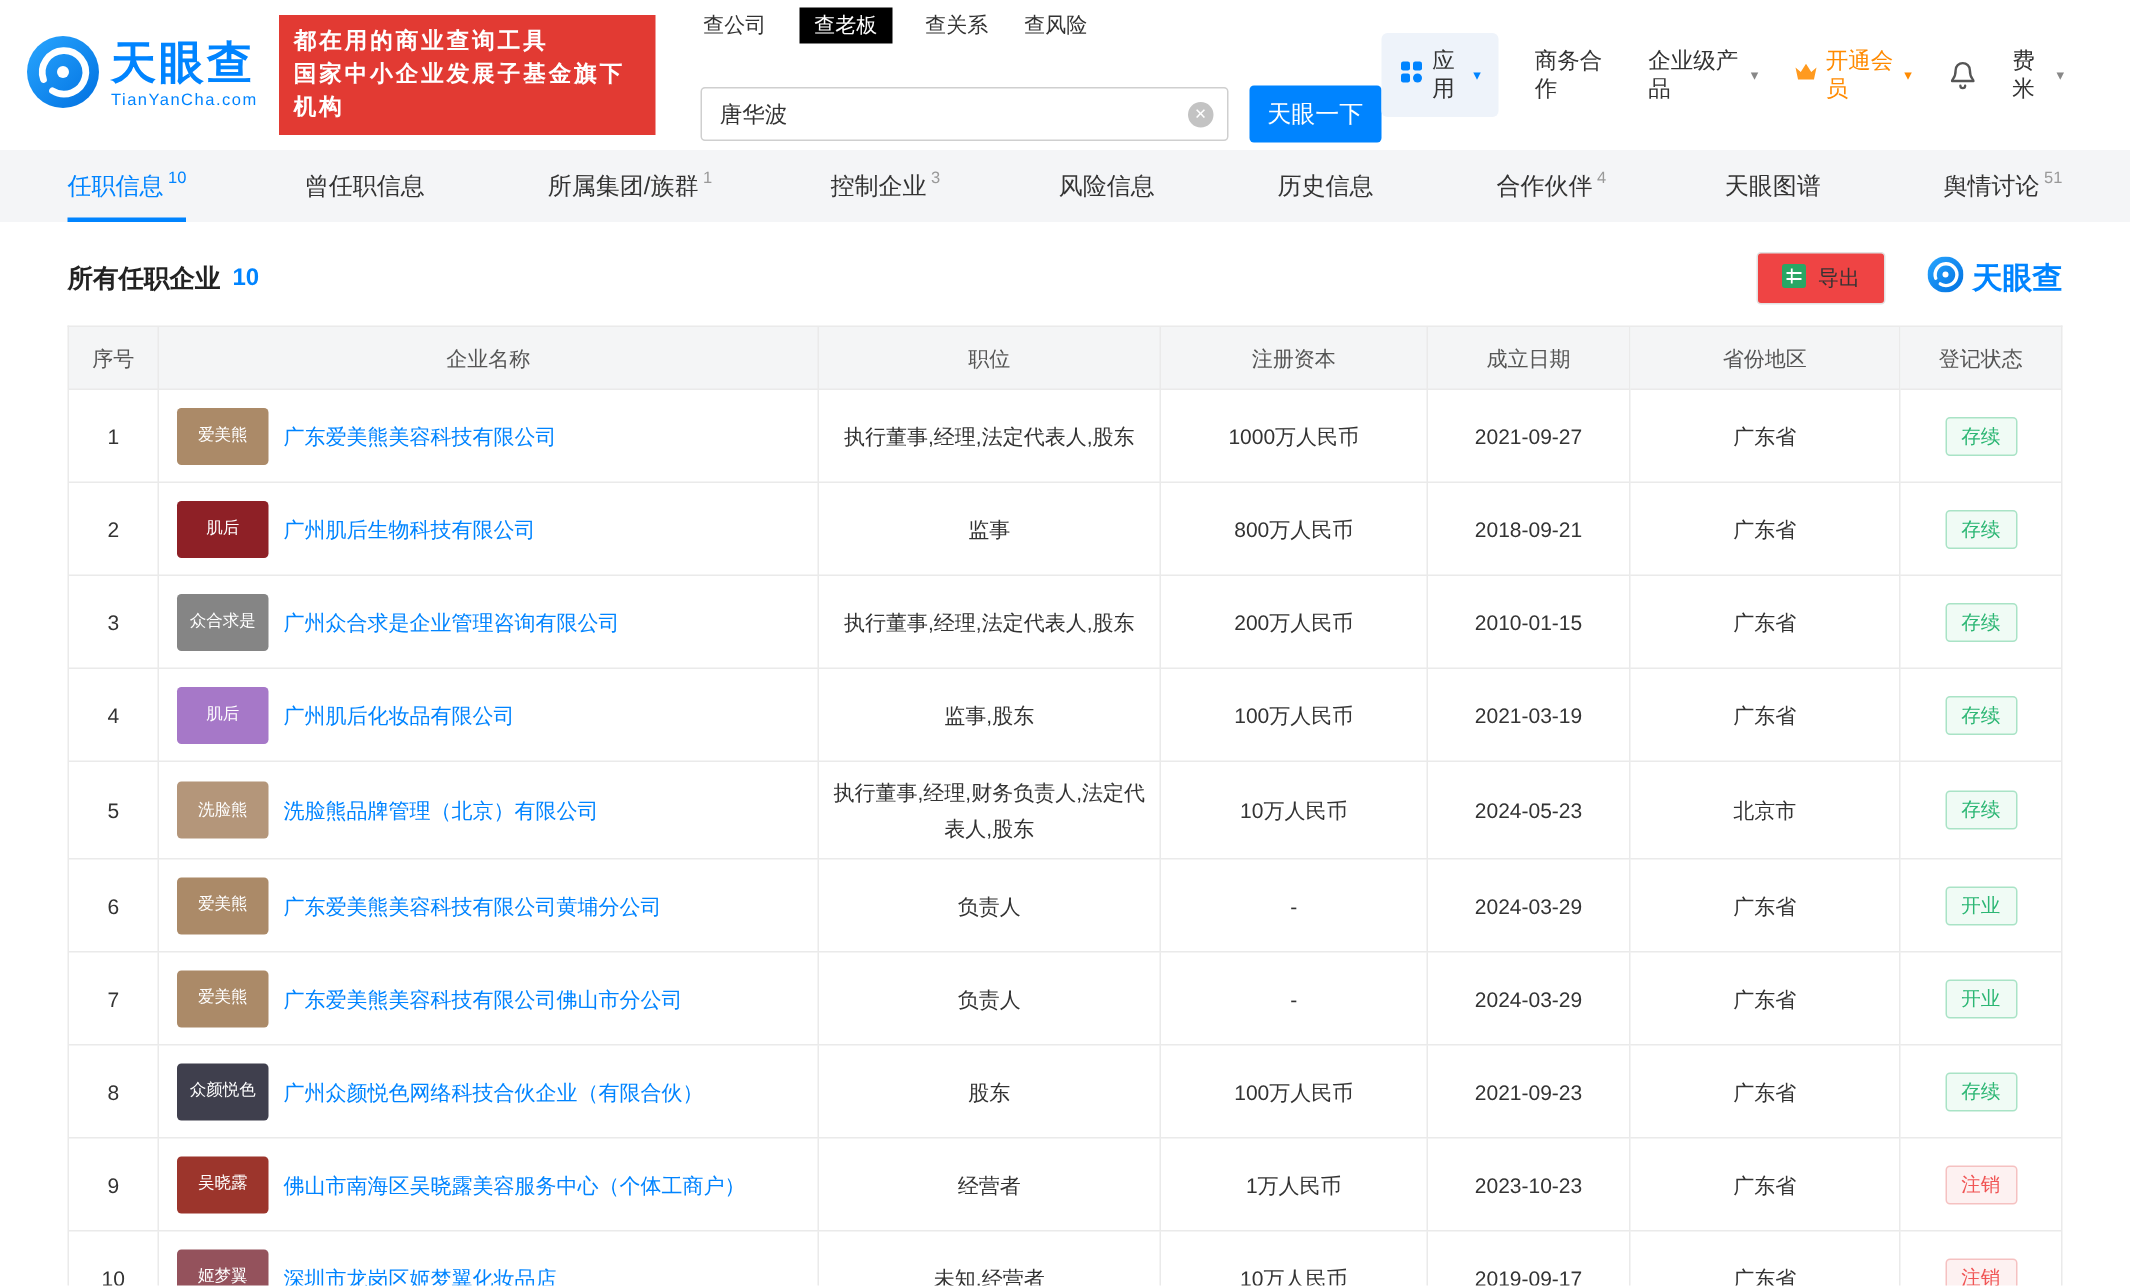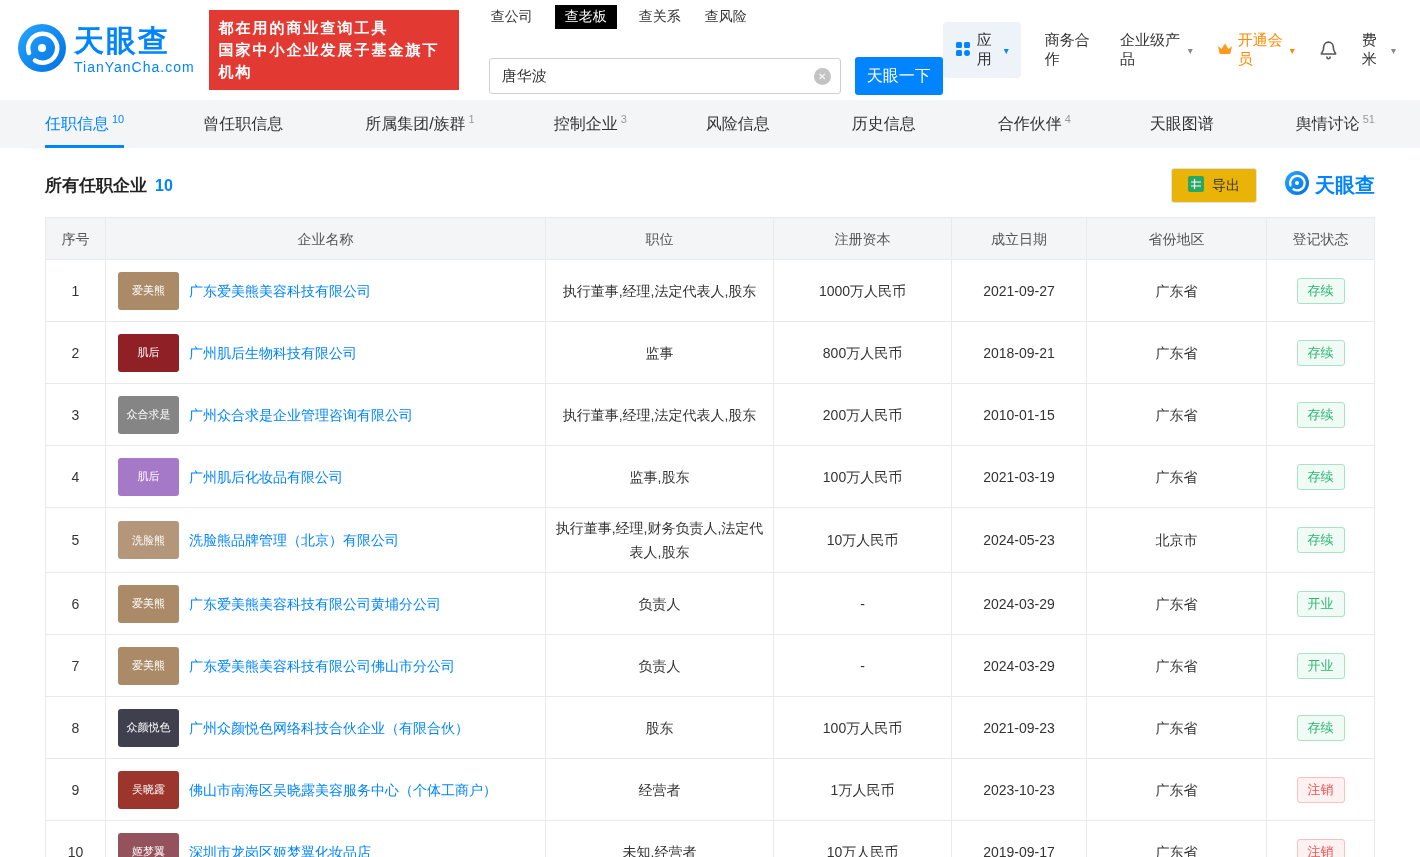--- a/index.html
+++ b/index.html
@@ -5,38 +5,38 @@
   * { margin:0; padding:0; box-sizing:border-box; }
   html,body { width:1420px; height:857px; overflow:hidden; background:#fff;
     font-family:"Liberation Sans","DejaVu Sans",sans-serif; color:#333; }
   a { text-decoration:none; }
 
   
   .topbar { height:100px; display:flex; align-items:center; padding-left:18px; background:#fff; }
   .logo-wrap { display:flex; align-items:center; gap:8px; cursor:pointer; }
   .logo-texts { display:flex; flex-direction:column; line-height:1; }
   .logo-brand { color:#0084ff; font-size:30px; font-weight:bold; letter-spacing:2px; }
-  .logo-domain { color:#0084ff; font-size:14px; margin-top:4px; letter-spacing:1px; }
+  .logo-domain { color:#0084ff; font-size:11px; margin-top:4px; letter-spacing:1px; }
   .banner { margin-left:14px; background:#e23a33; color:#ffffff; padding:7px 10px; font-size:15px;
     font-weight:bold; line-height:22px; letter-spacing:2px; }
   .search-col { margin-left:30px; display:flex; flex-direction:column;gap:20px; }
   .search-tabs { display:flex; align-items:center; gap:20px; font-size:14px; margin-bottom:8px; }
   .search-tab { padding:3px 2px; cursor:pointer; color:#333; }
   .search-tab.active { background:#000000; color:#fff; padding:3px 10px; }
   .search-row { display:flex; align-items:center; }
   .search-input-wrap { position:relative; width:352px; height:36px; border:1px solid #cfcfcf;
     border-radius:3px; display:flex; align-items:center; background:#fff; }
   .search-input-wrap input { border:none; outline:none; flex:1; padding:0 32px 0 12px;
     font-size:15px; color:#333; font-family:inherit; background:transparent; }
   .clear-icon { position:absolute; right:9px; width:17px; height:17px; border-radius:50%;
     background:#c3c3c3; color:#fff; font-size:10px; display:flex; align-items:center;
     justify-content:center; cursor:pointer; }
   .search-btn { margin-left:14px; width:88px; height:38px; background:#0084ff; color:#fff;
     border:none; border-radius:3px; font-size:16px; cursor:pointer; font-family:inherit; }
-  .top-right { margin-left:auto; display:flex; align-items:center; gap:24px; padding-right:24px;
+  .top-right { margin-left:auto; display:flex; align-items:center; gap:24px; padding-right:44px;
     font-size:15px; }
   .apps-btn { background:#eef3fa; border-radius:4px; padding:9px 12px; display:flex;
     align-items:center; gap:6px; cursor:pointer; }
   .caret { font-size:10px; color:#888; }
   .caret.blue { color:#0084ff; }
   .caret.orange { color:#ff8a00; }
   .nav-item { cursor:pointer; display:flex; align-items:center; gap:5px; }
   .vip { color:#ff8a00; }
   .bell-wrap { cursor:pointer; display:flex; }
 
@@ -51,21 +51,21 @@
   .page-tab.active::after { content:""; position:absolute; left:0; right:0; bottom:0;
     height:3px; background:#0084ff; }
 
   
   .main { padding:0 45px; }
   .section-head { display:flex; align-items:center; margin:20px 0 14px; }
   .section-title { font-size:17px; font-weight:bold; color:#222; }
   .section-count { color:#0084ff; font-weight:bold; margin-left:8px; font-size:16px; }
   .head-right { margin-left:auto; display:flex; align-items:center; gap:28px; }
   .export-btn { display:flex; align-items:center; gap:8px; border:1px solid #e2e2e2;
-    border-radius:3px; padding:7px 16px; background:#eab308; font-size:14px; color:#333;
+    border-radius:3px; padding:7px 16px; background:#ef4444; font-size:14px; color:#333;
     cursor:pointer; font-family:inherit; }
   .watermark { display:flex; align-items:center; gap:6px; color:#0084ff; font-size:20px;
     font-weight:bold; }
 
   
   .table { border:1px solid #eaeaea; border-bottom:none; }
   .tr { display:flex; }
   .th, .td { border-right:1px solid #eaeaea; border-bottom:1px solid #eaeaea;
     display:flex; align-items:center; justify-content:center; text-align:center;
     font-size:14px; color:#333; padding:8px; line-height:24px; }

